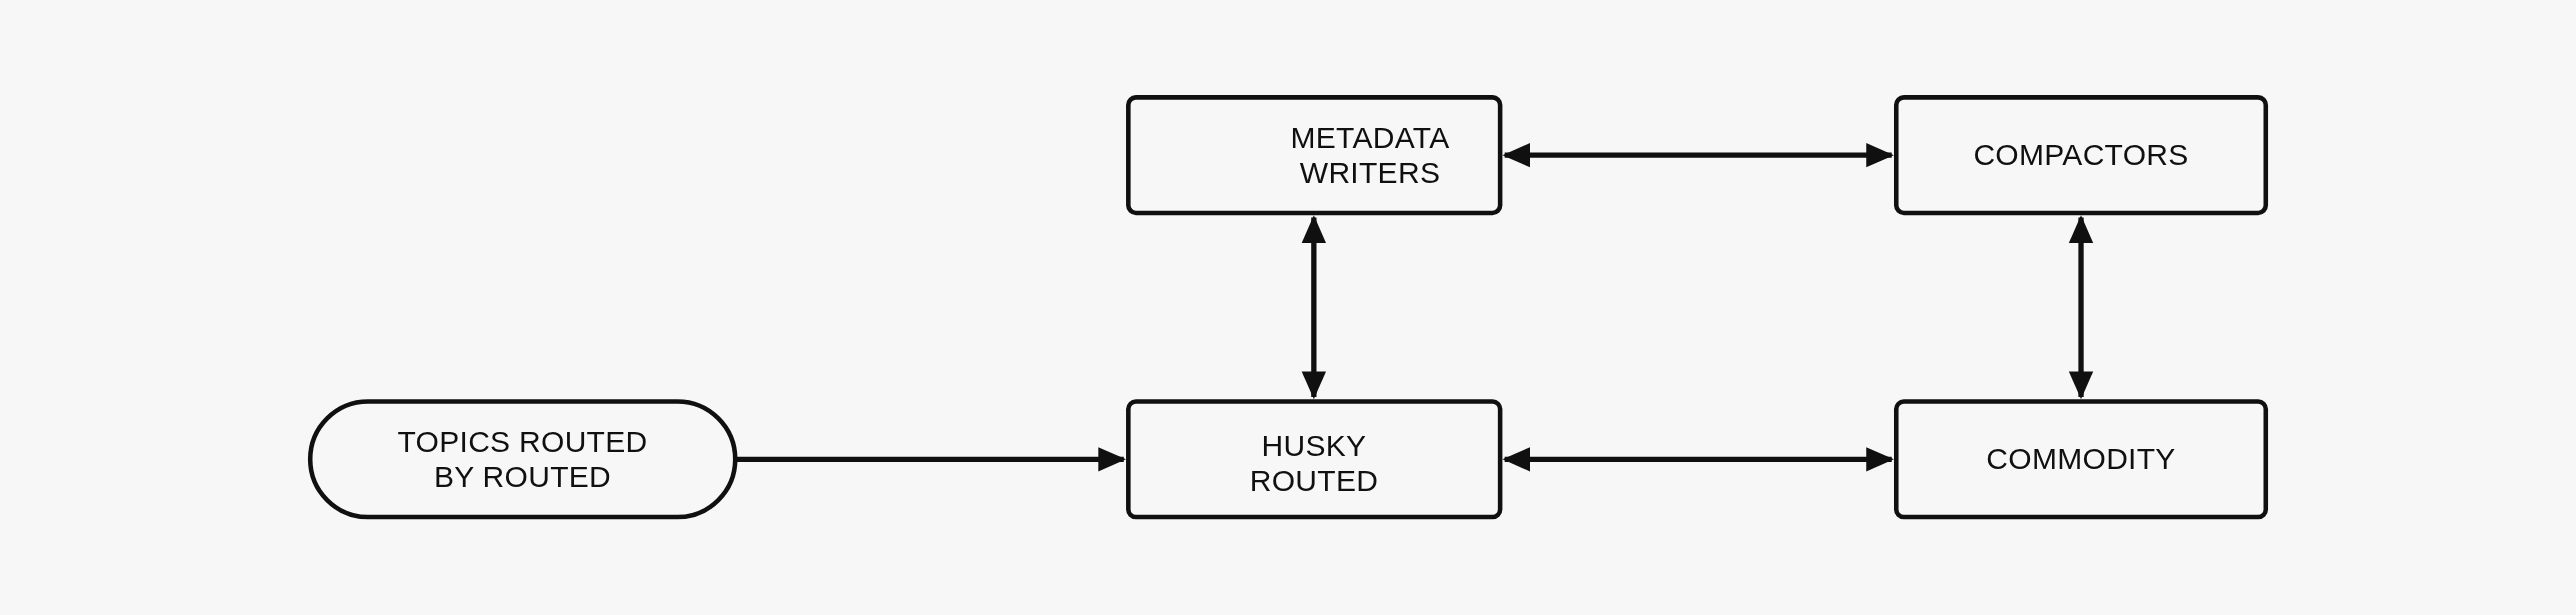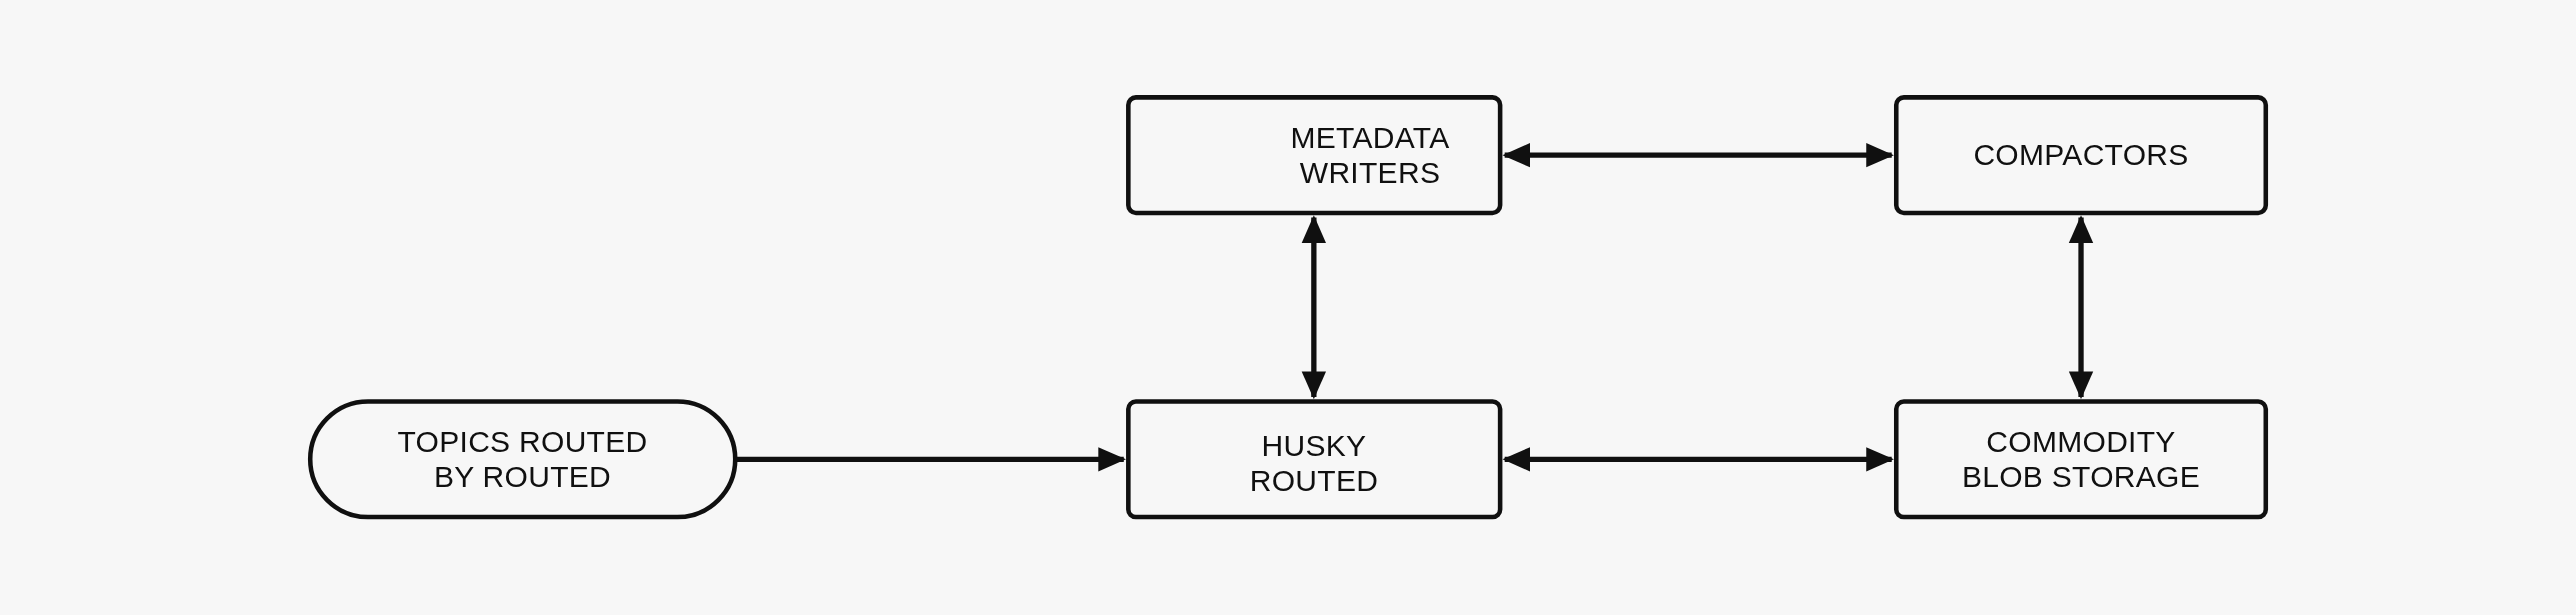--- a/index.html
+++ b/index.html
@@ -96,17 +96,16 @@
     <span class="line">HUSKY</span>
     <span class="line">ROUTED</span>
   </div>
 
   <div class="node-label" style="left:1896px; top:97px; width:370px; height:116px;justify-content:center;">
     <span class="line">COMPACTORS</span>
   </div>
 
   <div class="node-label" style="left:1896px; top:401px; width:370px; height:116px;">
     <span class="line">COMMODITY</span>
-    <span class="line">BLOB STORAGE</span>
   </div>
 
 </div>
 
 
 </body></html>

